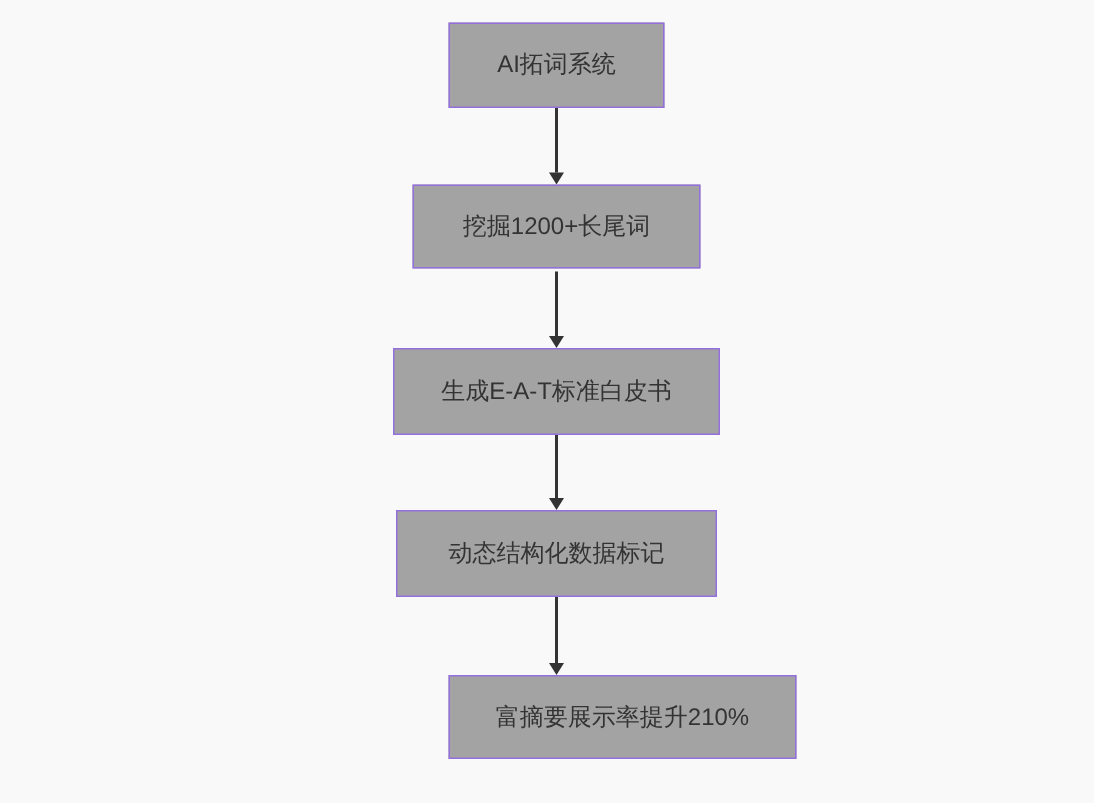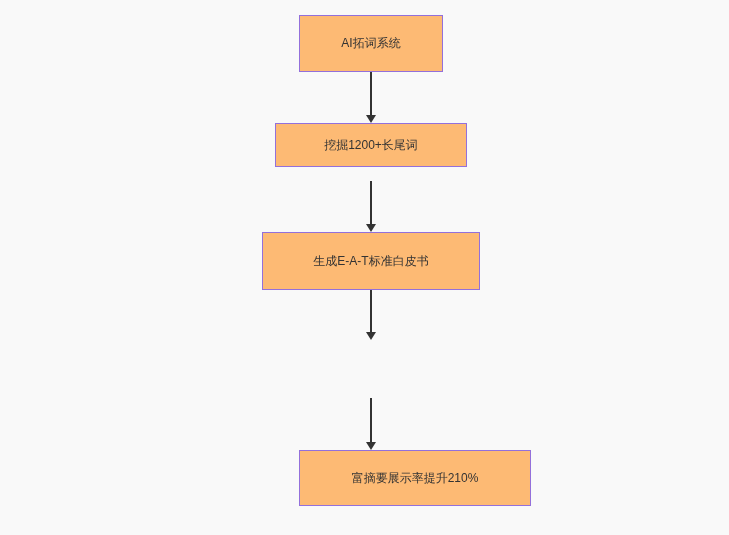--- a/index.html
+++ b/index.html
@@ -10,32 +10,32 @@
     overflow: hidden;
   }
   .canvas {
     position: relative;
     width: 729px;
     height: 535px;
     background: #f9f9f9;
   }
   .node {
     position: absolute;
-    background: #fdba74;
+    background: #a3a3a3;
     border: 1px solid #9370DB;
     color: #333333;
-    font-size: 12px;
+    font-size: 16px;
     display: flex;
     align-items: center;
     justify-content: center;
     text-align: center;
     white-space: nowrap;
   }
   #node-a { left: 299px; top: 15px;  width: 144px; height: 57px; }
-  #node-b { left: 275px; top: 123px; width: 192px; height: 44px; align-items: center; }
+  #node-b { left: 275px; top: 123px; width: 192px; height: 56px; align-items: center; }
   #node-c { left: 262px; top: 232px; width: 218px; height: 58px; }
   #node-d { left: 264px; top: 340px; width: 214px; height: 58px; }
   #node-e { left: 255px; top: 450px; width: 232px; height: 56px; margin-left: 44px; }
 
   .edge-line {
     position: absolute;
     left: 370px;
     width: 2px;
     background: #333333;
   }
@@ -76,20 +76,23 @@
   <div class="edge-line" id="edge-line-2"></div>
   <div class="edge-head" id="edge-head-2"></div>
 
   <div class="node" id="node-c">
     <span>生成E-A-T标准白皮书</span>
   </div>
 
   <div class="edge-line" id="edge-line-3"></div>
   <div class="edge-head" id="edge-head-3"></div>
 
+  <div class="node" id="node-d">
+    <span>动态结构化数据标记</span>
+  </div>
 
   <div class="edge-line" id="edge-line-4"></div>
   <div class="edge-head" id="edge-head-4"></div>
 
   <div class="node" id="node-e">
     <span>富摘要展示率提升210%</span>
   </div>
 
 </div>
 

